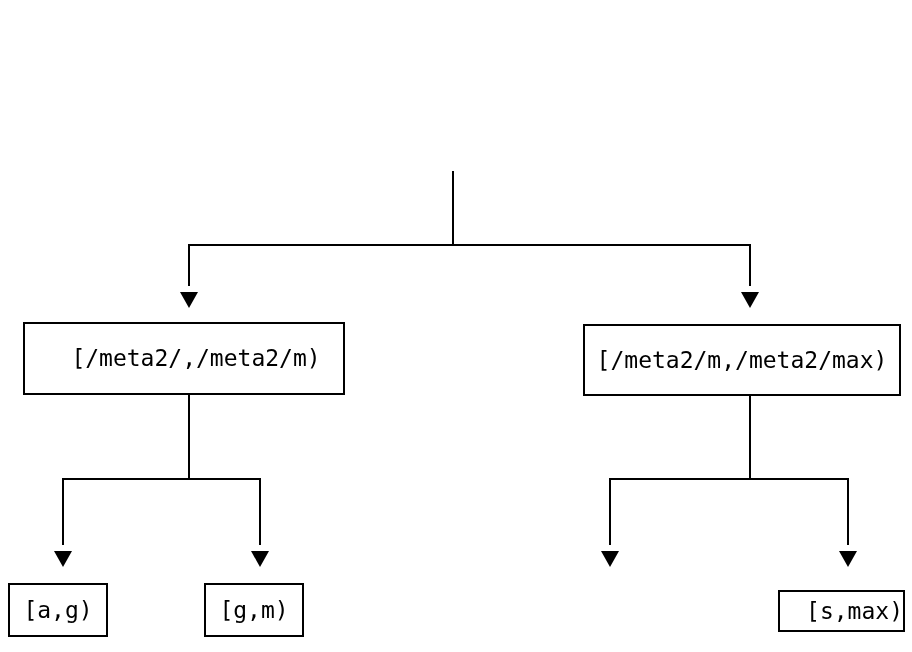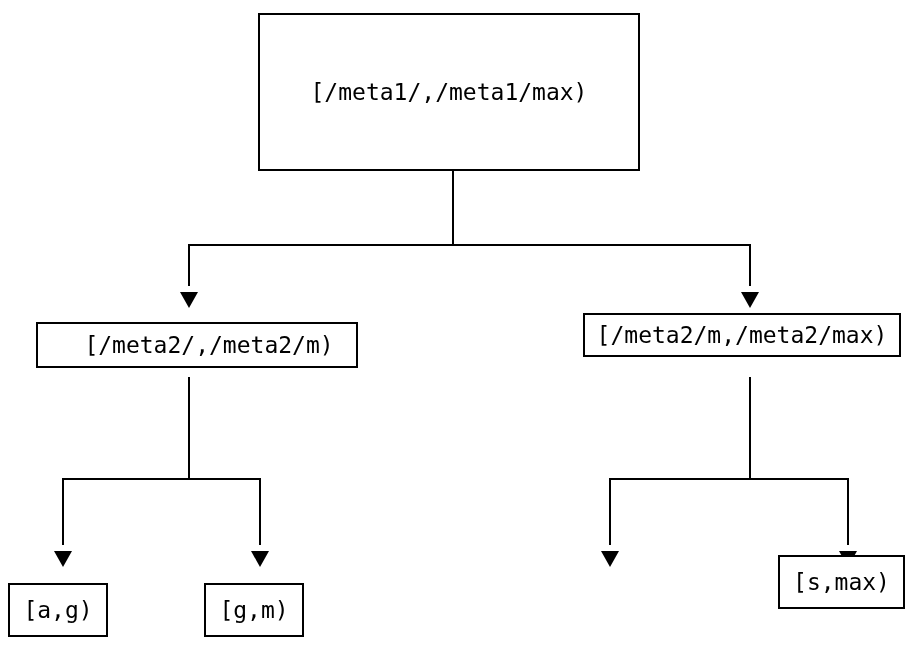--- a/index.html
+++ b/index.html
@@ -29,26 +29,26 @@
     border: 2px solid #000000;
     background: #ffffff;
     display: flex;
     align-items: center;
     justify-content: center;
     font-size: 23px;
     line-height: 1;
     white-space: nowrap;
   }
   .node-root  { left: 258px; top: 13px;  width: 382px; height: 158px; }
-  .node-l2a   { left: 36px;  top: 322px; width: 322px; height: 46px; padding-left: 24px; }
-  .node-l2b   { left: 583px; top: 313px; width: 318px; height: 44px; }
+  .node-l2a   { left: 23px;  top: 322px; width: 322px; height: 73px; padding-left: 24px; }
+  .node-l2b   { left: 583px; top: 324px; width: 318px; height: 72px; }
   .node-leaf1 { left: 8px;   top: 583px; width: 100px; height: 54px; align-items: center; }
   .node-leaf2 { left: 204px; top: 583px; width: 100px; height: 54px; }
   .node-leaf3 { left: 554px; top: 583px; width: 99px;  height: 54px; }
-  .node-leaf4 { left: 778px; top: 555px; width: 127px; height: 54px; }
+  .node-leaf4 { left: 778px; top: 590px; width: 127px; height: 42px; justify-content: flex-end; }
 </style>
 </head>
 <body>
 
 <div class="canvas">
 
   <svg class="edges" viewBox="0 0 912 652" xmlns="http://www.w3.org/2000/svg" fill="none" stroke="#000000" stroke-width="2">
 
     <path d="M453,171 V245"></path>
     <path d="M189,245 H750"></path>
@@ -65,23 +65,20 @@
     <polygon fill="#000000" stroke="none" points="251,551 269,551 260,567"></polygon>
 
     <path d="M750,377 V479"></path>
     <path d="M610,479 H848"></path>
     <path d="M610,478 V545"></path>
     <path d="M848,478 V545"></path>
     <polygon fill="#000000" stroke="none" points="601,551 619,551 610,567"></polygon>
     <polygon fill="#000000" stroke="none" points="839,551 857,551 848,567"></polygon>
   </svg>
 
-  <div class="node node-root">
-    <span>[/meta1/,/meta1/max)</span>
-  </div>
 
   <div class="node node-l2a">
     <span>[/meta2/,/meta2/m)</span>
   </div>
 
   <div class="node node-l2b">
     <span>[/meta2/m,/meta2/max)</span>
   </div>
 
   <div class="node node-leaf1">

